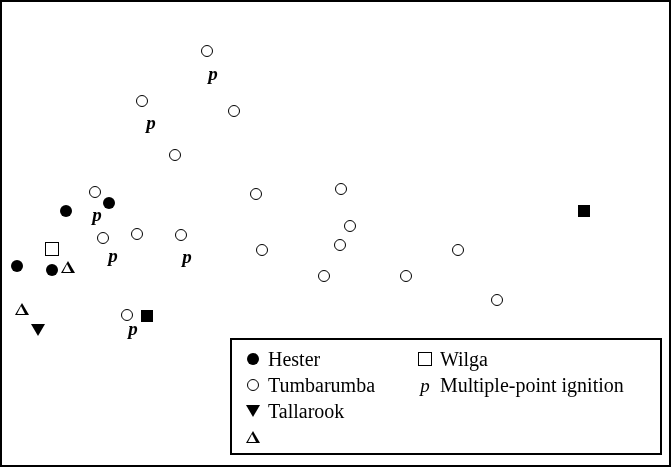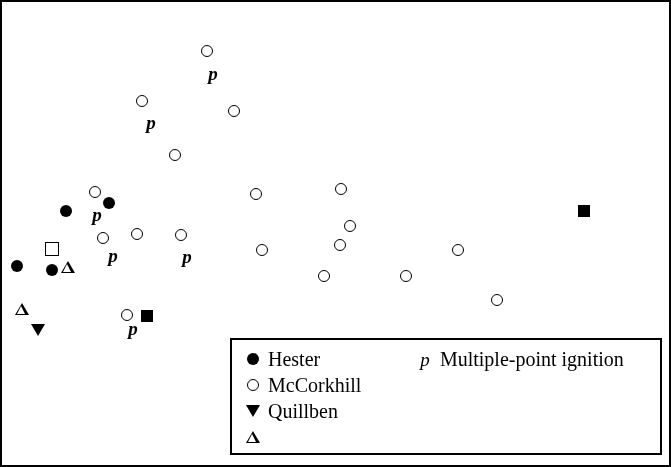--- a/index.html
+++ b/index.html
@@ -208,35 +208,41 @@
         <div class="legend-entry">
           <span class="legend-key">
             <span class="marker m-circle-filled"></span>
           </span>
           <span class="legend-label">Hester</span>
         </div>
         <div class="legend-entry">
           <span class="legend-key">
             <span class="marker m-circle-open"></span>
           </span>
-          <span class="legend-label">McCorkhill</span>
+          <span class="legend-label">Tumbarumba</span>
         </div>
         <div class="legend-entry">
           <span class="legend-key">
             <span class="marker m-triangle-down"></span>
           </span>
-          <span class="legend-label">Quillben</span>
+          <span class="legend-label">Tallarook</span>
         </div>
         <div class="legend-entry">
           <span class="legend-key">
             <span class="marker m-triangle-up"></span>
           </span>
         </div>
       </div>
     <div class="legend-col col-b">
+        <div class="legend-entry">
+          <span class="legend-key">
+            <span class="marker m-square-open"></span>
+          </span>
+          <span class="legend-label">Wilga</span>
+        </div>
         <div class="legend-entry">
           <span class="legend-key">
             <span class="key-p">p</span>
           </span>
           <span class="legend-label">Multiple-point ignition</span>
         </div>
       </div>
   </div>
 </div>
 

